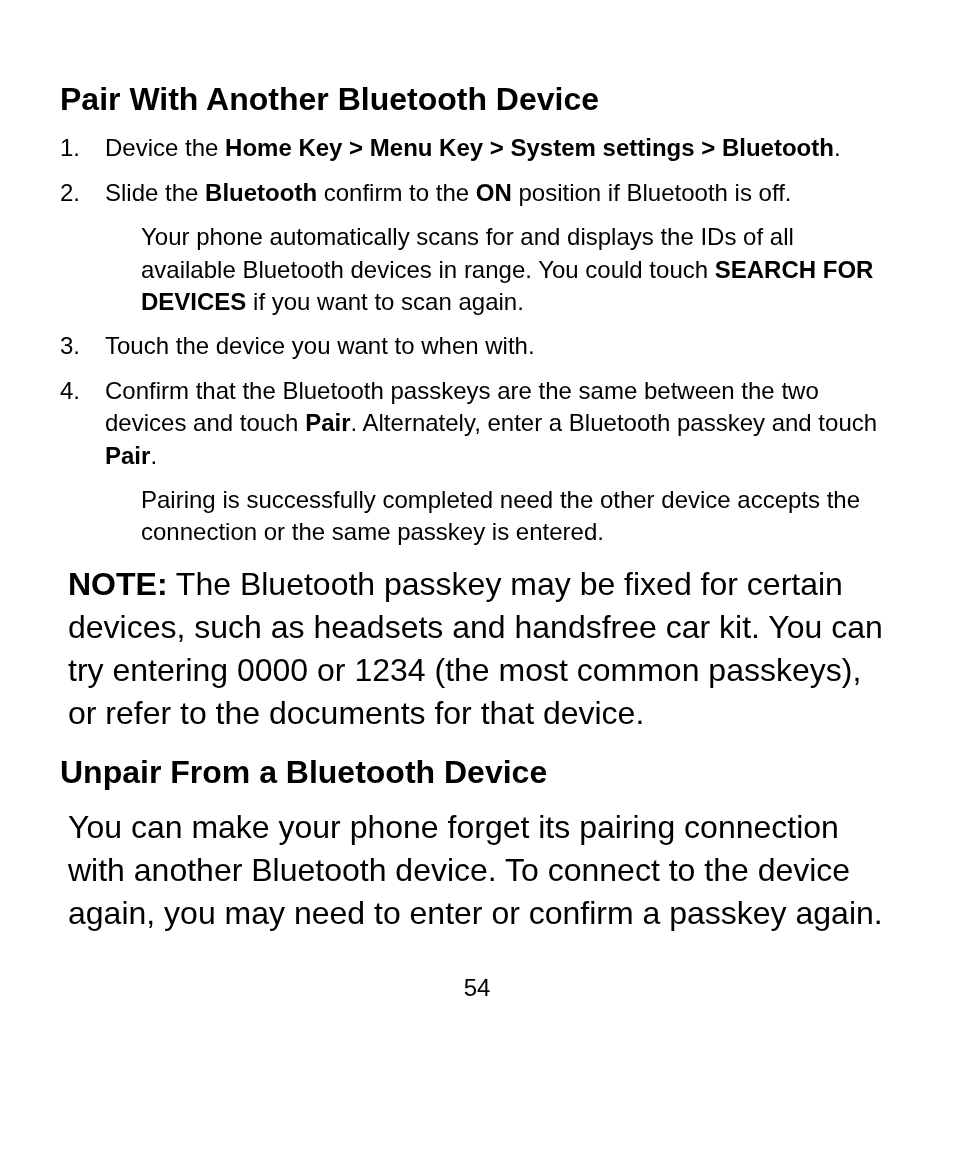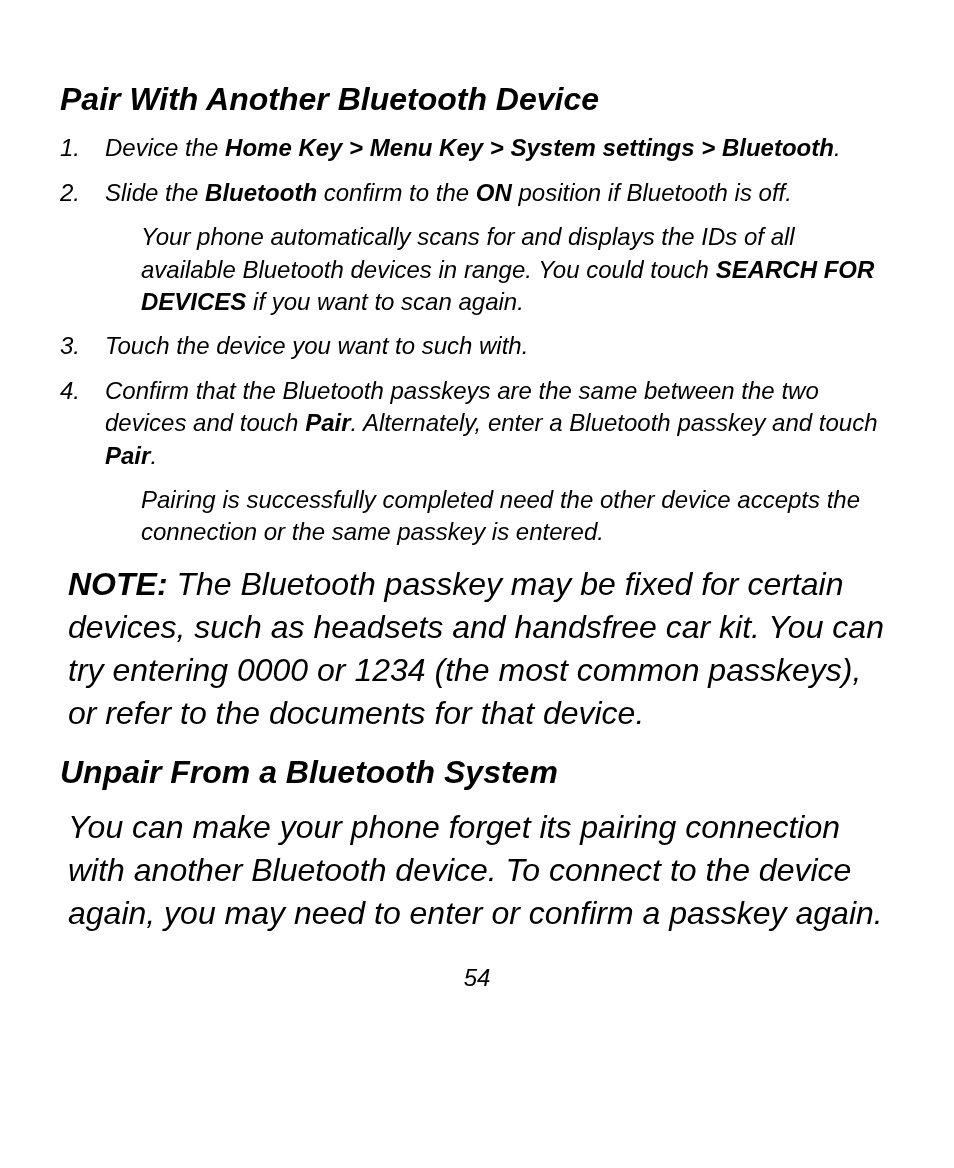--- a/index.html
+++ b/index.html
@@ -10,21 +10,20 @@
     background: #ffffff;
     font-family: Arial, Helvetica, sans-serif;
     color: #000000;
   }
   .page {
     box-sizing: border-box;
     width: 954px;
     height: 1022px;
     padding: 80px 60px 0 60px;
     position: relative;
-    font-style: italic;
   }
   h2.section-heading {
     font-size: 32px;
     font-weight: bold;
     margin: 0 0 14px 0;
     line-height: 1.2;
   }
   ol.steps {
     list-style: none;
     margin: 0 0 14px 0;
@@ -46,21 +45,21 @@
     margin-top: 12px;
     margin-left: 36px;
   }
   p.body {
     font-size: 32px;
     line-height: 1.35;
     margin: 0 0 18px 8px;
   }
   .page-number {
     position: absolute;
-    bottom: 30px;
+    bottom: 20px;
     left: 0;
     right: 0;
     text-align: center;
     font-size: 24px;
   }
   b { font-weight: bold; }
 </style>
 </head>
 <body>
 
@@ -75,31 +74,31 @@
     </li>
     <li>
       <span class="marker">2.</span>
       <span class="content">
         <span><span>Slide the </span><b>Bluetooth</b><span> confirm to the </span><b>ON</b><span> position if Bluetooth is off.</span></span>
         <div class="subpara"><span>Your phone automatically scans for and displays the IDs of all available Bluetooth devices in range. You could touch </span><b>SEARCH FOR DEVICES</b><span> if you want to scan again.</span></div>
       </span>
     </li>
     <li>
       <span class="marker">3.</span>
-      <span class="content"><span>Touch the device you want to such with.</span></span>
+      <span class="content"><span>Touch the device you want to when with.</span></span>
     </li>
     <li>
       <span class="marker">4.</span>
       <span class="content">
         <span><span>Confirm that the Bluetooth passkeys are the same between the two devices and touch </span><b>Pair</b><span>. Alternately, enter a Bluetooth passkey and touch </span><b>Pair</b><span>.</span></span>
         <div class="subpara"><span>Pairing is successfully completed need the other device accepts the connection or the same passkey is entered.</span></div>
       </span>
     </li>
   </ol>
 
   <p class="body"><b>NOTE:</b><span> The Bluetooth passkey may be fixed for certain devices, such as headsets and handsfree car kit. You can try entering 0000 or 1234 (the most common passkeys), or refer to the documents for that device.</span></p>
 
-  <h2 class="section-heading">Unpair From a Bluetooth System</h2>
+  <h2 class="section-heading">Unpair From a Bluetooth Device</h2>
 
   <p class="body">You can make your phone forget its pairing connection with another Bluetooth device. To connect to the device again, you may need to enter or confirm a passkey again.</p>
 
   <div class="page-number">54</div>
 </div>
 
 </body></html>

